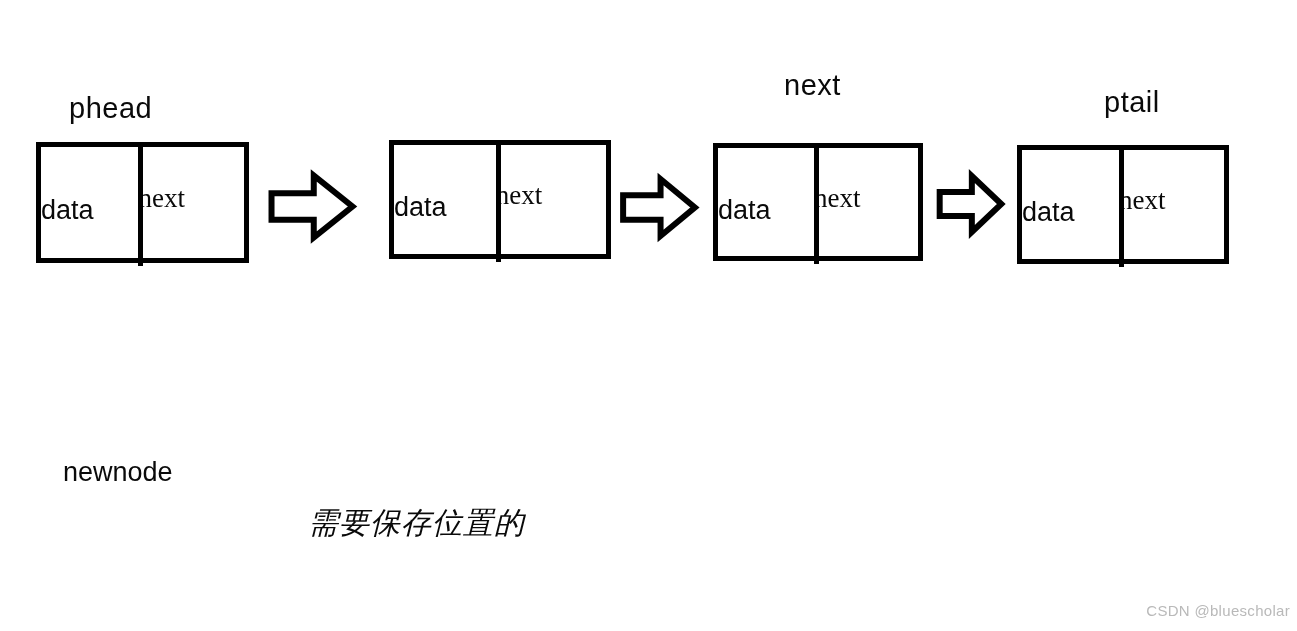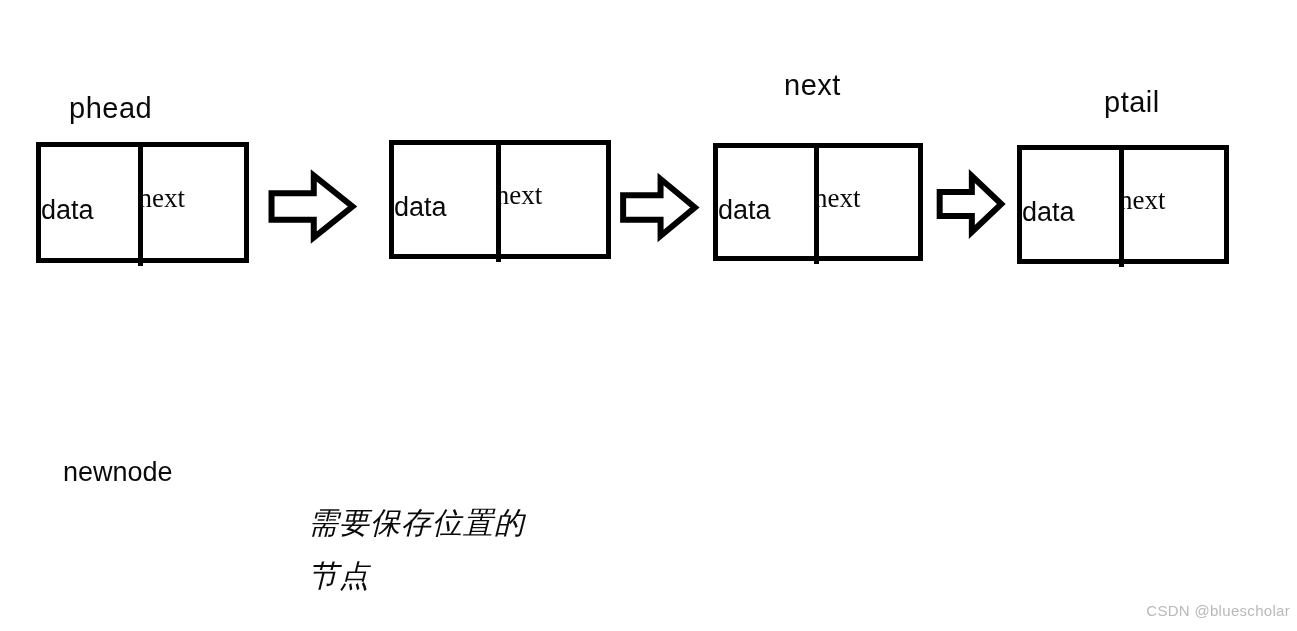--- a/index.html
+++ b/index.html
@@ -154,18 +154,17 @@
     <div class="cell cell-next">
       <span class="cell-text">next</span>
     </div>
     <div class="divider"></div>
   </div>
 
   <div id="newnode-label">newnode</div>
 
   <div id="note">
     <div>需要保存位置的</div>
-    <div>节点</div>
   </div>
 
   <div id="watermark">CSDN @bluescholar</div>
 
 </div>
 
 </body></html>

